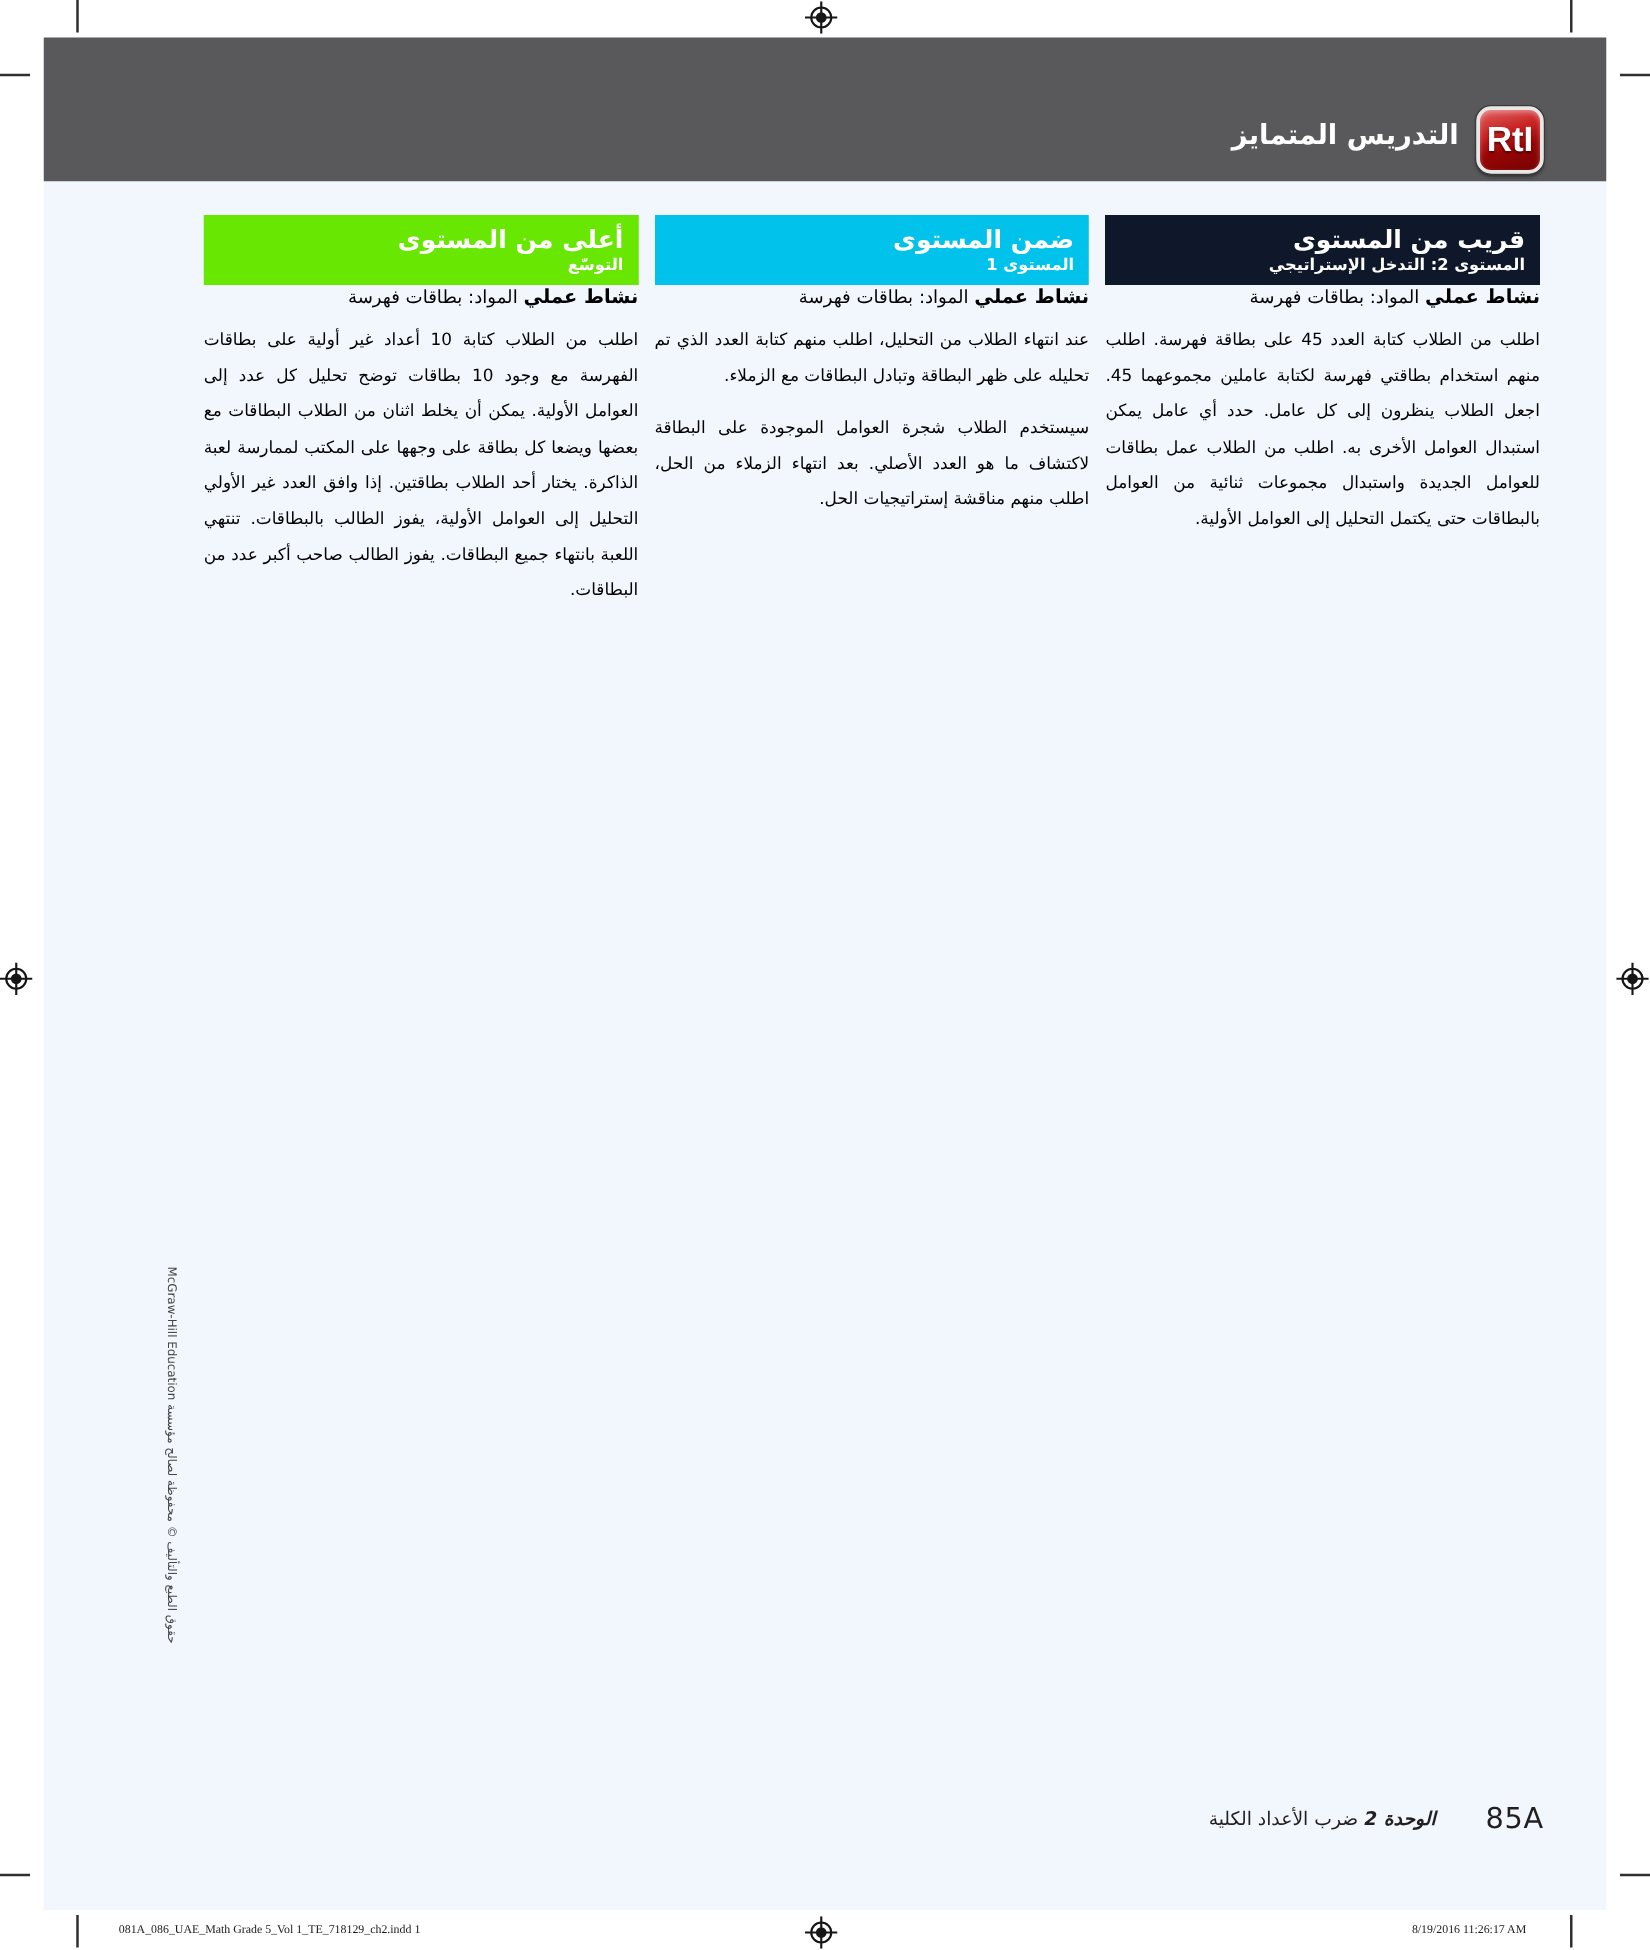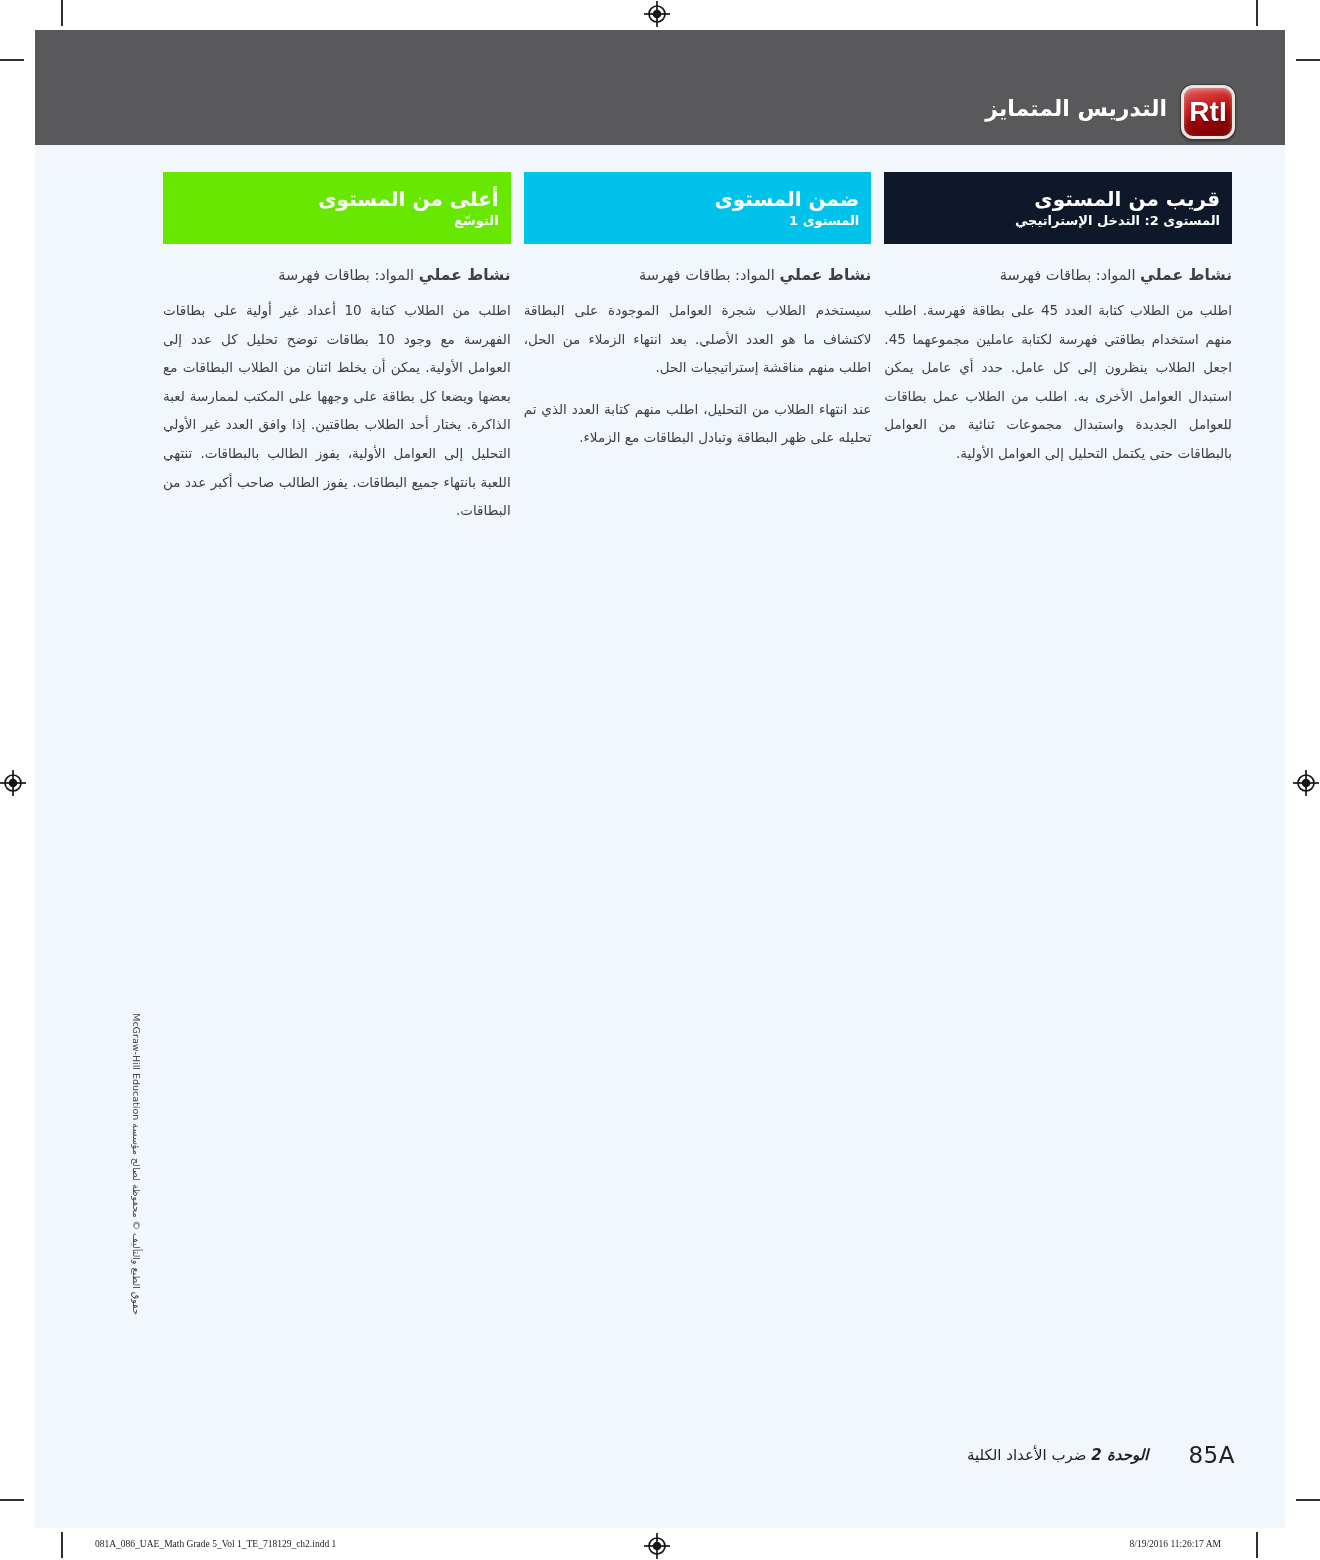--- a/index.html
+++ b/index.html
@@ -17,25 +17,25 @@
   .rti { width:54px; height:54px; border-radius:12px; border:3px solid #e9e7e4;
          background:linear-gradient(165deg,#e06060 0%, #c81f1f 38%, #9a0606 62%, #760101 100%);
          box-shadow:0 0 0 1px #3a3a3c, 0 2px 3px rgba(0,0,0,.45), inset 0 2px 4px rgba(255,255,255,.35);
          display:flex; align-items:center; justify-content:center; }
   .rti span { color:#ffffff; font-family:Liberation Sans, sans-serif; font-weight:700; font-size:28px;
               text-shadow:0 1px 2px rgba(0,0,0,.5); }
 
   
   .cols { position:absolute; left:128px; right:53px; top:142px; display:flex; direction:rtl; gap:13px; }
   .col { flex:1 1 0; min-width:0; }
-  .col-bar { height:72px; padding:0 12px; display:flex; flex-direction:column; justify-content:center;
+  .col-bar { height:56px; padding:0 12px; display:flex; flex-direction:column; justify-content:center;
              color:#ffffff; text-align:right; }
   .col-bar .bar-title { font-size:20px; font-weight:700; line-height:1.15; }
   .col-bar .bar-sub { font-size:13px; font-weight:700; margin-top:3px; line-height:1.1; }
-  .col-body { margin-top:22px; direction:rtl; color:#404040; }
+  .col-body { margin-top:0; direction:rtl; color:#000000; }
   .activity-line { font-size:14.5px; margin-bottom:12px; text-align:right; }
   .activity-line strong { font-weight:700; font-size:15.5px; }
   .col-body p.para { font-size:13.5px; line-height:2.12; text-align:justify; margin-bottom:13px; }
 
   
   .pfoot { position:absolute; top:1412px; right:50px; direction:rtl; display:flex; align-items:center; gap:40px; color:#231f20; }
   .pnum { font-size:23px; letter-spacing:.5px; }
   .unit { font-size:15px; }
   .unit b { font-weight:700;font-style:italic; }
 
@@ -114,22 +114,22 @@
         </div>
       </div>
 
       <div class="col">
         <div class="col-bar" style="background: rgb(0, 194, 234); justify-content: center;">
           <div class="bar-title">ضمن المستوى</div>
           <div class="bar-sub">المستوى 1</div>
         </div>
         <div class="col-body">
           <p class="activity-line"><strong>نشاط عملي</strong> <span>المواد: بطاقات فهرسة</span></p>
+          <p class="para">عند انتهاء الطلاب من التحليل، اطلب منهم كتابة العدد الذي تم تحليله على ظهر البطاقة وتبادل البطاقات مع الزملاء.</p>
           <p class="para">سيستخدم الطلاب شجرة العوامل الموجودة على البطاقة لاكتشاف ما هو العدد الأصلي. بعد انتهاء الزملاء من الحل، اطلب منهم مناقشة إستراتيجيات الحل.</p>
-          <p class="para">عند انتهاء الطلاب من التحليل، اطلب منهم كتابة العدد الذي تم تحليله على ظهر البطاقة وتبادل البطاقات مع الزملاء.</p>
         </div>
       </div>
 
       <div class="col">
         <div class="col-bar" style="background: rgb(104, 231, 2);">
           <div class="bar-title">أعلى من المستوى</div>
           <div class="bar-sub">التوسّع</div>
         </div>
         <div class="col-body">
           <p class="activity-line"><strong>نشاط عملي</strong> <span>المواد: بطاقات فهرسة</span></p>

